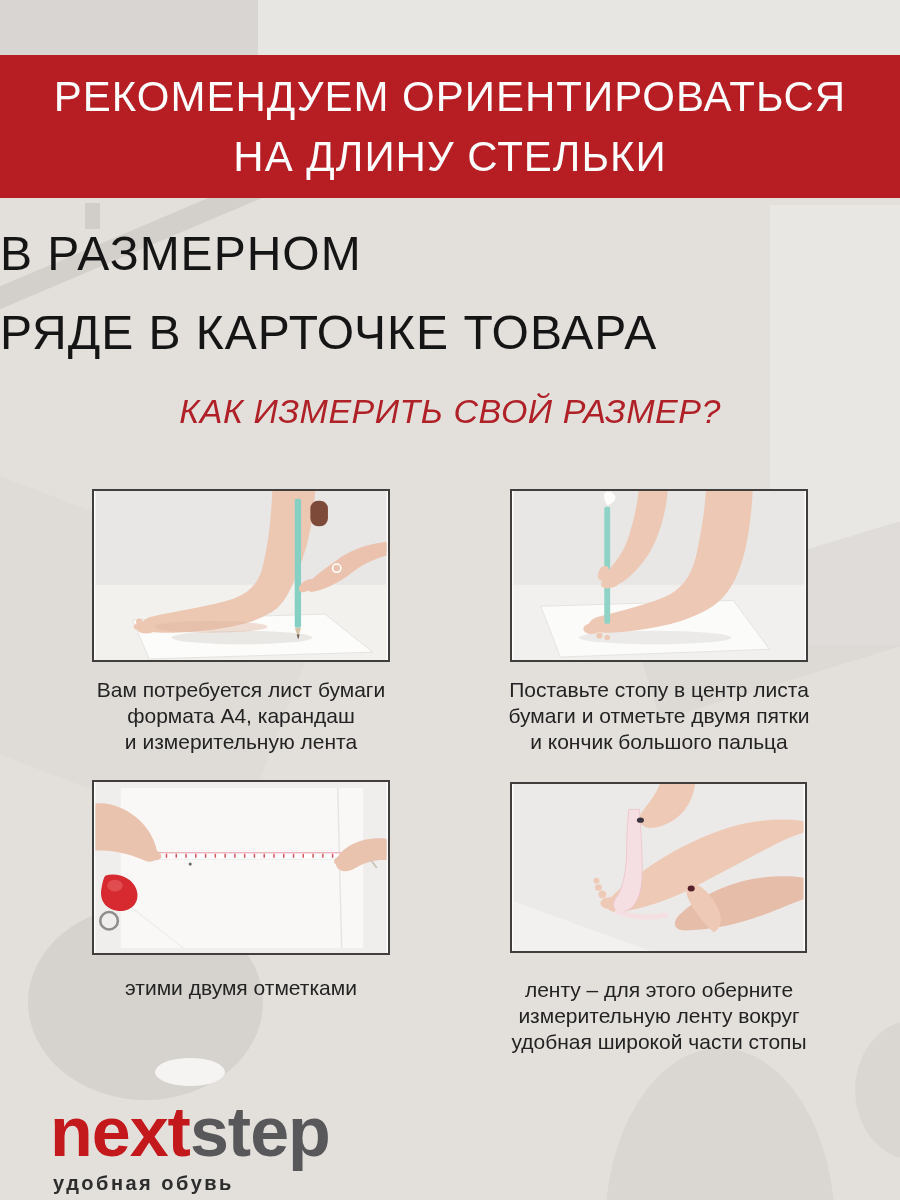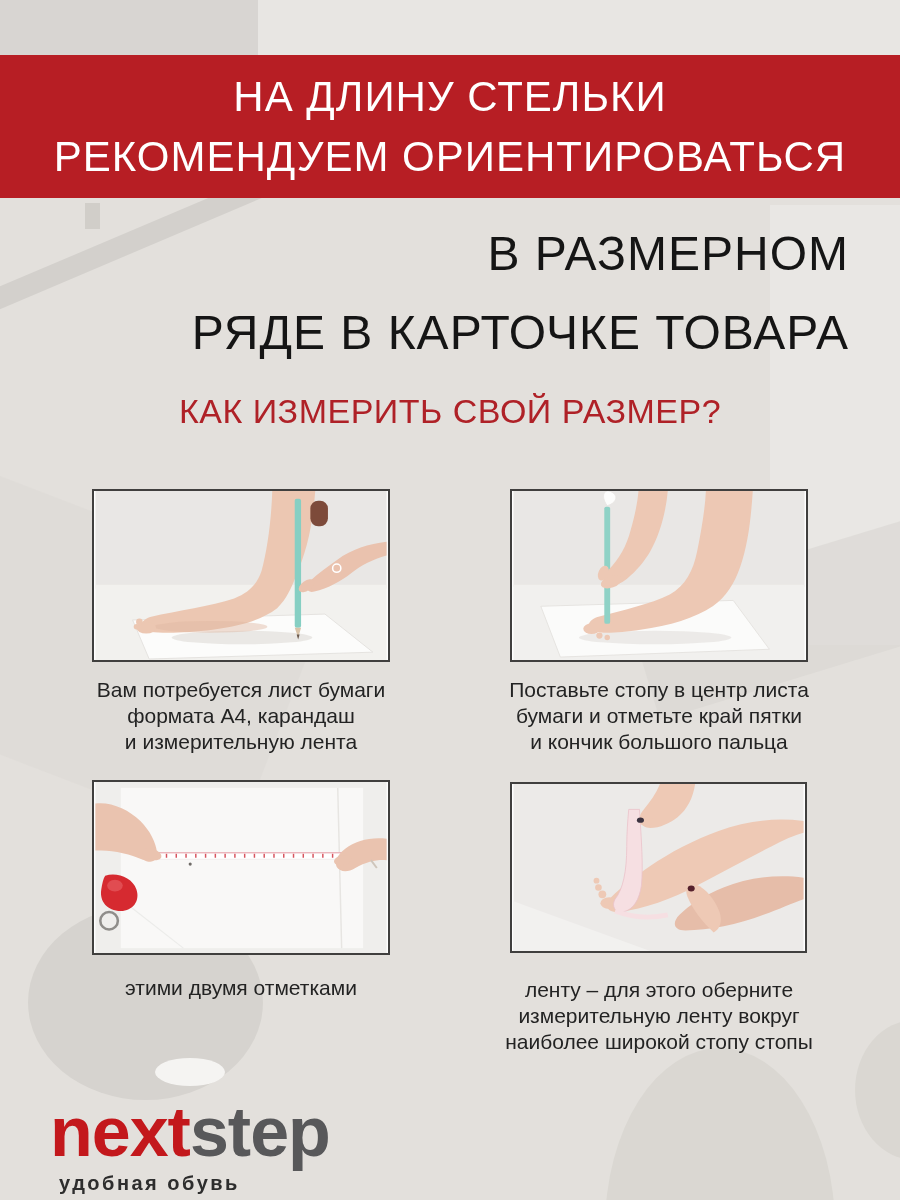--- a/index.html
+++ b/index.html
@@ -31,26 +31,26 @@
     background:#dad7d2;}
   
   .banner{
     position:absolute;left:0;top:55px;width:900px;height:143px;
     display:flex;flex-direction:column;justify-content:center;align-items:center;
     text-align:center;color:#ffffff;
     font-size:42px;font-weight:500;letter-spacing:1px;line-height:1.42;
   }
   
   .heading{
-    position:absolute;left:0;top:214px;width:849px;text-align:right;
+    position:absolute;left:0;top:214px;width:849px;text-align:left;
     color:#151515;font-size:48px;font-weight:500;letter-spacing:1px;line-height:1.65;
   }
   .subheading{
     position:absolute;left:0;top:392px;width:900px;text-align:center;
-    font-size:34px;font-weight:500;letter-spacing:.5px;
+    font-size:34px;font-weight:500;letter-spacing:.5px;font-style:italic;
   }
   
   .photo{position:absolute;border:2px solid #403f3e;background:#fff;box-sizing:border-box;}
   .photo svg{display:block;width:100%;height:100%;}
   .ph1{left:92px; top:489px;width:298px;height:173px;}
   .ph2{left:510px;top:489px;width:298px;height:173px;}
   .ph3{left:92px; top:780px;width:298px;height:175px;}
   .ph4{left:510px;top:782px;width:297px;height:171px;}
   
   .caption{
@@ -59,21 +59,21 @@
   }
   .caption span{display:block;}
   .cap1{left:61px; top:677px;}
   .cap2{left:479px;top:677px;}
   .cap3{left:61px; top:975px;}
   .cap4{left:479px;top:977px;}
   
   .logo{position:absolute;left:50px;top:1097px;line-height:1;}
   .logo-word{font-size:70px;font-weight:bold;letter-spacing:-1px;}
   .logo-tagline{
-    display:block;margin-top:6px;margin-left:9px;
+    display:block;margin-top:6px;margin-left:3px;
     font-size:20px;font-weight:bold;letter-spacing:2.5px;color:#2d2d2d;
   }
 </style>
 </head>
 <body>
 
 <div class="poster">
 
   <div class="shape sh-topstrip"></div>
   <div class="shape sh-topstrip-left"></div>
@@ -81,22 +81,22 @@
   <div class="shape sh-diagband"></div>
   <div class="shape sh-left-tri"></div>
   <div class="shape sh-right-col"></div>
   <div class="shape sh-right-diag"></div>
   <div class="shape sh-bl-blob"></div>
   <div class="shape sh-br-dome"></div>
   <div class="shape sh-right-curve"></div>
   <div class="shape sh-logo-white"></div>
 
   <div class="banner" style="background:#b71e24;">
+    <span>РЕКОМЕНДУЕМ ОРИЕНТИРОВАТЬСЯ</span>
     <span>НА ДЛИНУ СТЕЛЬКИ</span>
-    <span>РЕКОМЕНДУЕМ ОРИЕНТИРОВАТЬСЯ</span>
   </div>
 
   <div class="heading">
     <span style="display:block">В РАЗМЕРНОМ</span>
     <span style="display:block">РЯДЕ В КАРТОЧКЕ ТОВАРА</span>
   </div>
 
   <div class="subheading" style="color:#af2127;">КАК ИЗМЕРИТЬ СВОЙ РАЗМЕР?</div>
 
   <figure class="photo ph1" style="margin:0;">
@@ -179,30 +179,30 @@
     </svg>
   </figure>
 
   <div class="caption cap1">
     <span>Вам потребуется лист бумаги</span>
     <span>формата А4, карандаш</span>
     <span>и измерительную лента</span>
   </div>
   <div class="caption cap2">
     <span>Поставьте стопу в центр листа</span>
-    <span>бумаги и отметьте край пятки</span>
+    <span>бумаги и отметьте двумя пятки</span>
     <span>и кончик большого пальца</span>
   </div>
   <div class="caption cap3">
     <span>этими двумя отметками</span>
   </div>
   <div class="caption cap4">
     <span>ленту – для этого оберните</span>
     <span>измерительную ленту вокруг</span>
-    <span>наиболее широкой стопу стопы</span>
+    <span>удобная широкой части стопы</span>
   </div>
 
   <div class="logo">
     <span class="logo-word" style="color:#c3181c;">next</span><span class="logo-word" style="color:#58585a;">step</span>
     <span class="logo-tagline">удобная обувь</span>
   </div>
 
 </div>
 
 </body></html>

